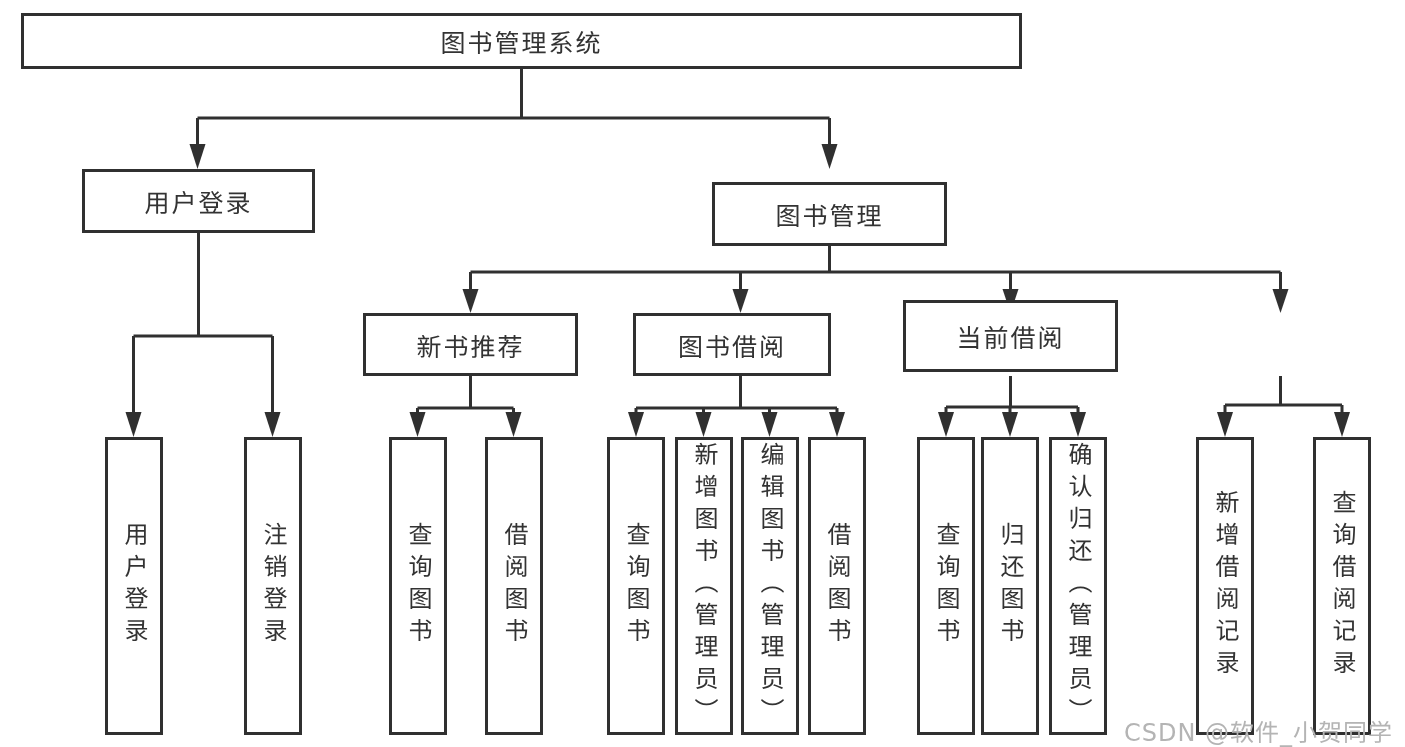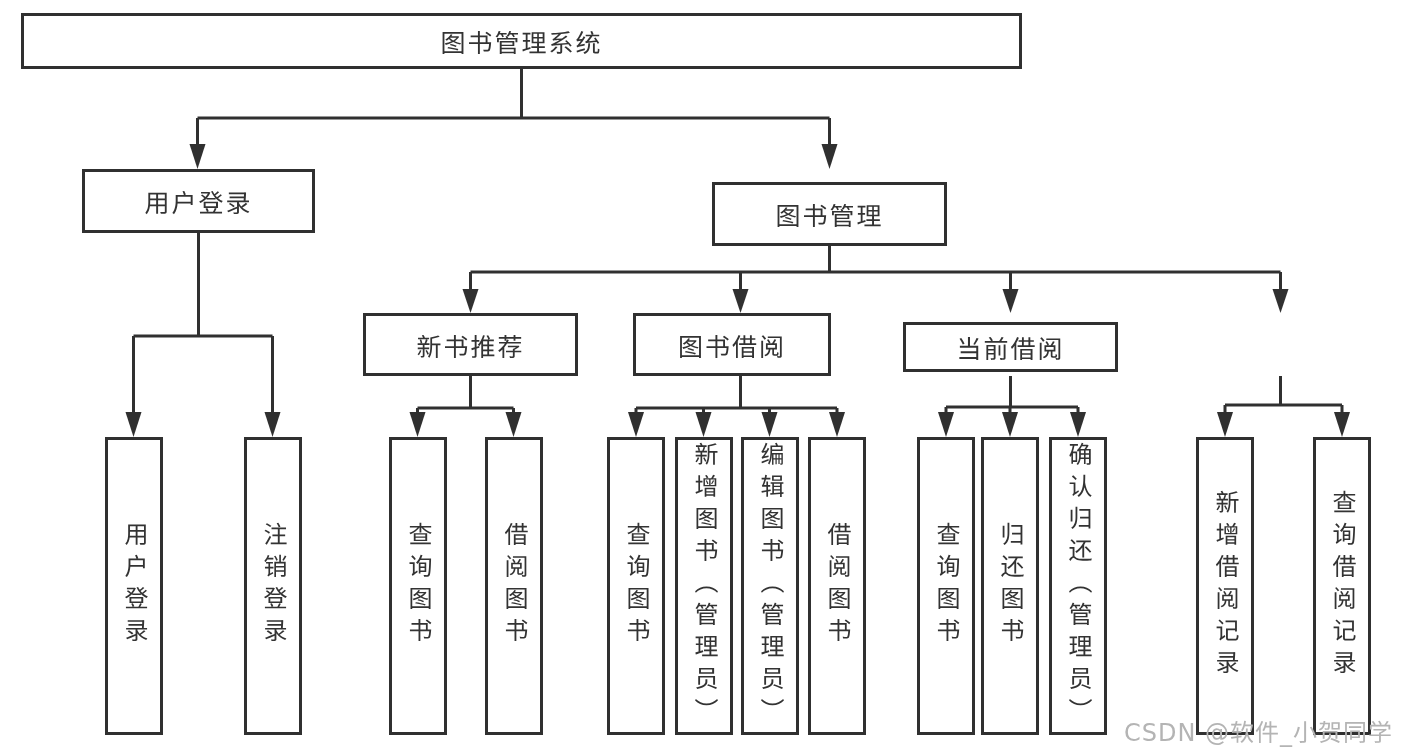--- a/index.html
+++ b/index.html
@@ -109,21 +109,21 @@
   <div class="hbox" style="left:712px;top:182px;width:235px;height:64px">
     <span>图书管理</span>
   </div>
 
   <div class="hbox" style="left:363px;top:313px;width:215px;height:63px">
     <span>新书推荐</span>
   </div>
   <div class="hbox" style="left:633px;top:313px;width:198px;height:63px">
     <span>图书借阅</span>
   </div>
-  <div class="hbox" style="left:903px;top:322px;width:215px;height:50px">
+  <div class="hbox" style="left:903px;top:300px;width:215px;height:72px">
     <span>当前借阅</span>
   </div>
 
   <div class="vbox" style="left:105px">
     <span class="vtxt">用户登录</span>
   </div>
   <div class="vbox" style="left:244px">
     <span class="vtxt">注销登录</span>
   </div>
 

